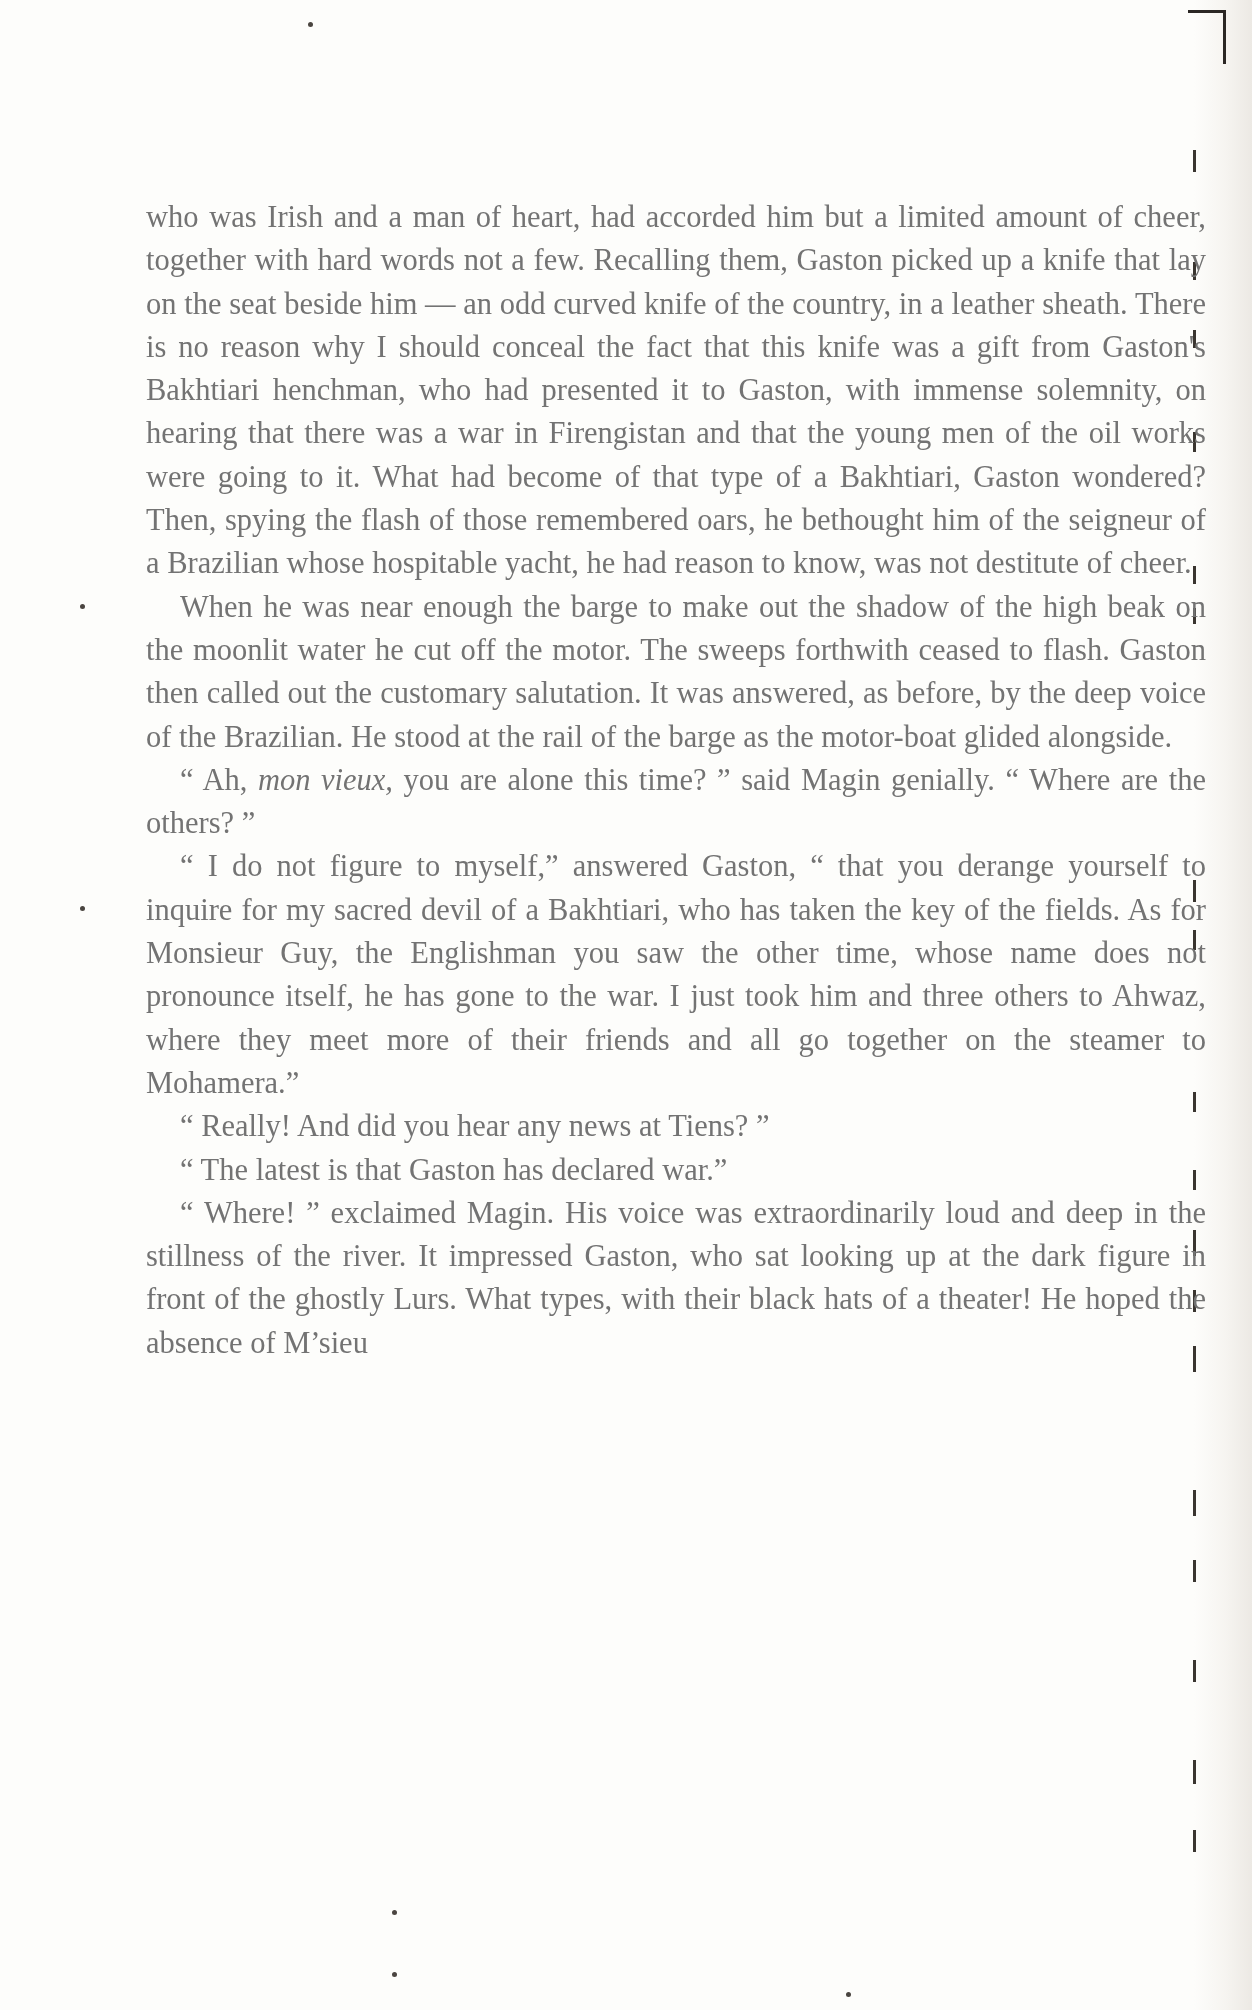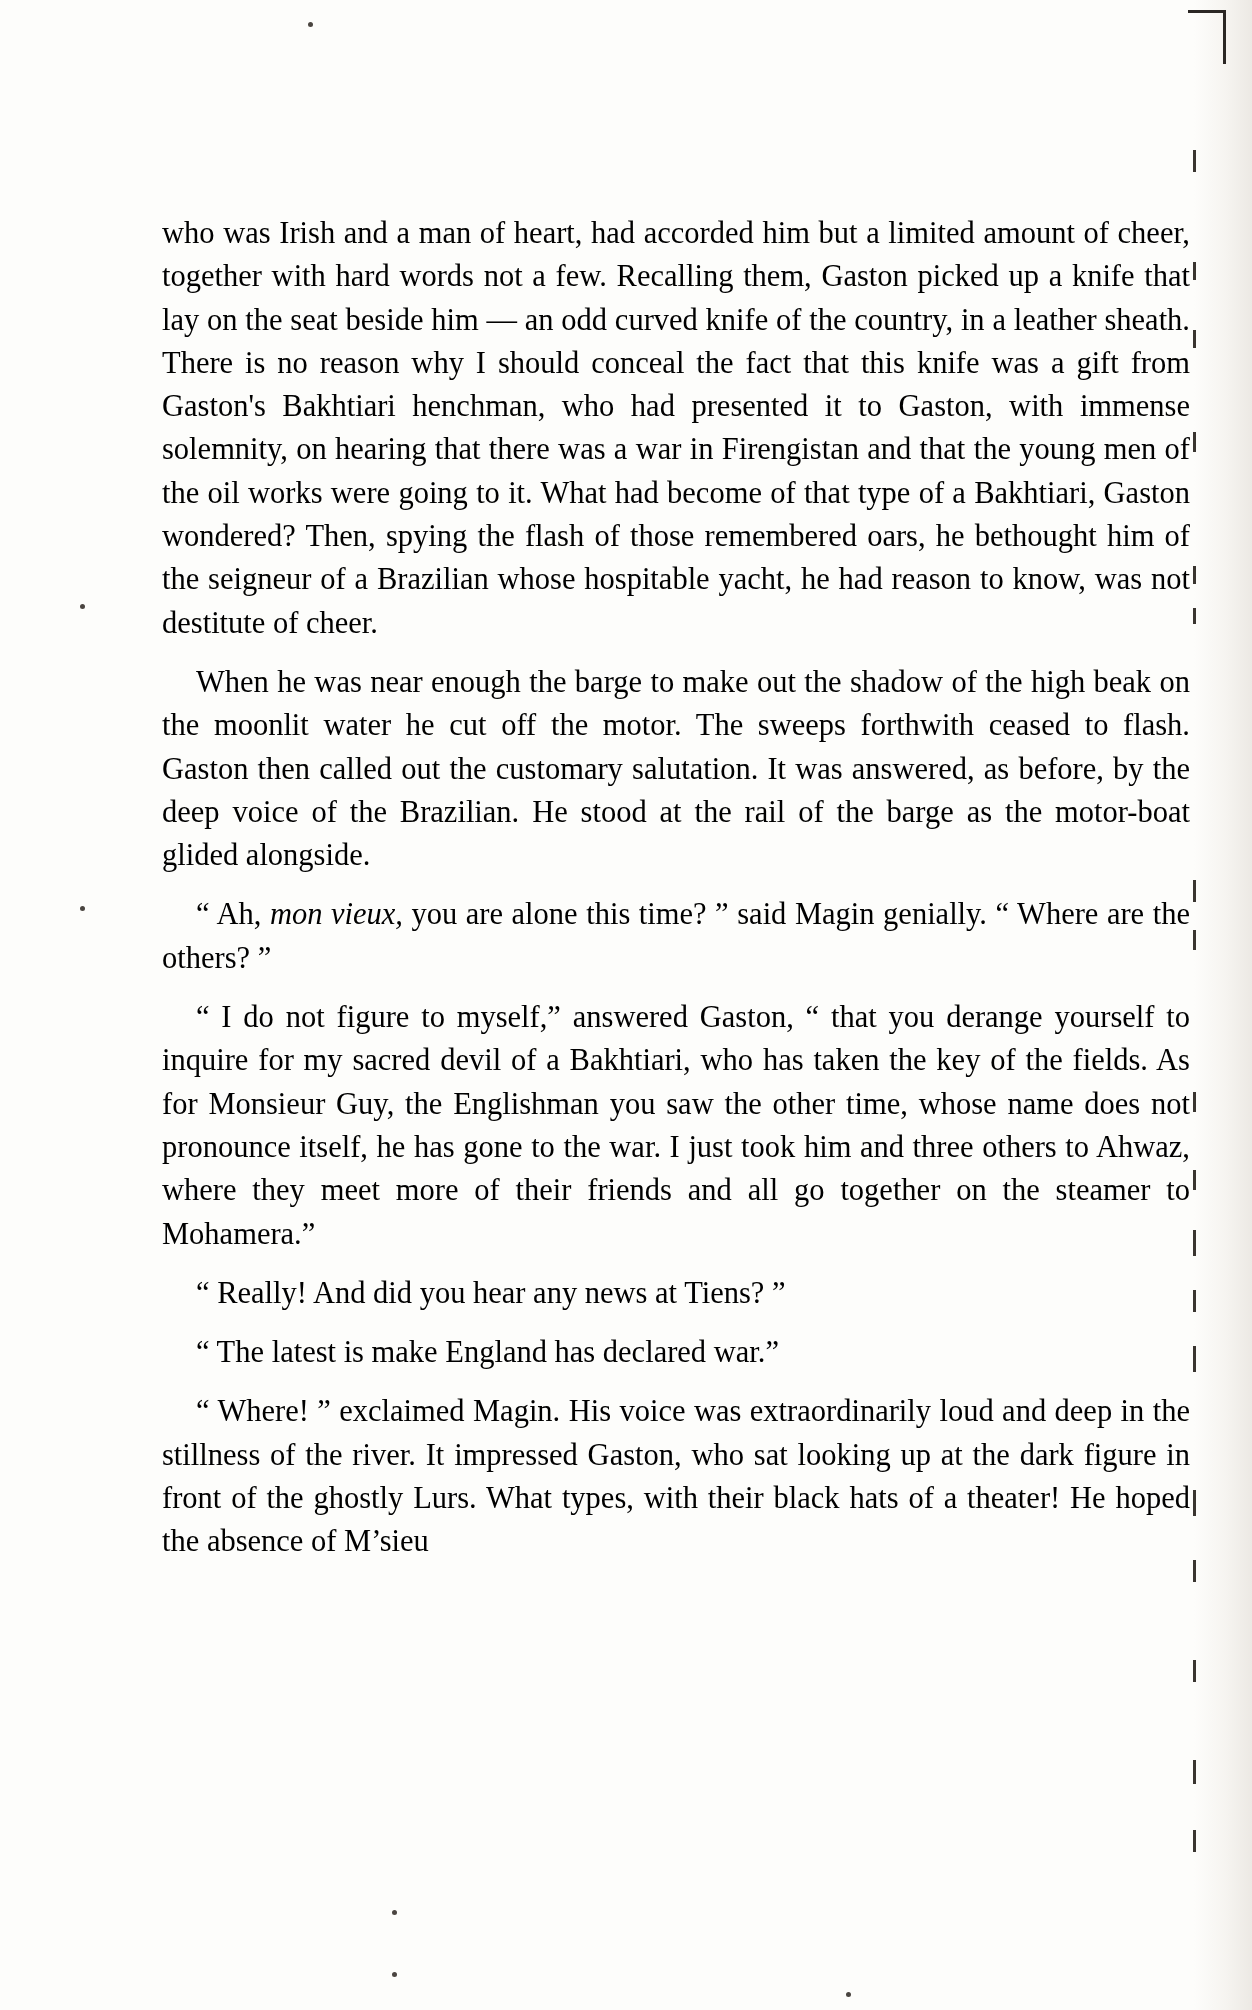--- a/index.html
+++ b/index.html
@@ -86,24 +86,24 @@
 
   
   .textblock {
     position: absolute;
     left: 146px;
     top: 196px;
     width: 1060px;
   }
 
   p {
-    margin: 16px;
+    margin: 0;
     font-size: 30.5px;
     line-height: 43.3px;
-    color: #000000;
+    color: #737373;
     text-align: justify;
     text-justify: inter-word;
     -webkit-hyphens: none;
     hyphens: none;
   }
   p.indent { text-indent: 34px; }
 
   em { font-style: italic; }
 </style>
 </head>
@@ -148,19 +148,19 @@
     <p>who was Irish and a man of heart, had accorded him but a limited amount of cheer, together with hard words not a few.  Recalling them, Gaston picked up a knife that lay on the seat beside him — an odd curved knife of the country, in a leather sheath.  There is no reason why I should conceal the fact that this knife was a gift from Gaston's Bakhtiari henchman, who had presented it to Gaston, with immense solemnity, on hearing that there was a war in Firengistan and that the young men of the oil works were going to it.  What had become of that type of a Bakhtiari, Gaston wondered?  Then, spying the flash of those remembered oars, he bethought him of the seigneur of a Brazilian whose hospitable yacht, he had reason to know, was not destitute of cheer.</p>
 
     <p class="indent">When he was near enough the barge to make out the shadow of the high beak on the moonlit water he cut off the motor.  The sweeps forthwith ceased to flash.  Gaston then called out the customary salutation.  It was answered, as before, by the deep voice of the Brazilian.  He stood at the rail of the barge as the motor-boat glided alongside.</p>
 
     <p class="indent"><span>“ Ah, </span><em>mon vieux,</em><span> you are alone this time? ” said Magin genially.  “ Where are the others? ”</span></p>
 
     <p class="indent">“ I do not figure to myself,” answered Gaston, “ that you derange yourself to inquire for my sacred devil of a Bakhtiari, who has taken the key of the fields.  As for Monsieur Guy, the Englishman you saw the other time, whose name does not pronounce itself, he has gone to the war.  I just took him and three others to Ahwaz, where they meet more of their friends and all go together on the steamer to Mohamera.”</p>
 
     <p class="indent">“ Really!  And did you hear any news at Tiens? ”</p>
 
-    <p class="indent">“ The latest is make England has declared war.”</p>
+    <p class="indent">“ The latest is that Gaston has declared war.”</p>
 
     <p class="indent">“ Where! ” exclaimed Magin.  His voice was extraordinarily loud and deep in the stillness of the river.  It impressed Gaston, who sat looking up at the dark figure in front of the ghostly Lurs.  What types, with their black hats of a theater!  He hoped the absence of M’sieu</p>
 
   </div>
 
 </div>
 
 </body></html>

